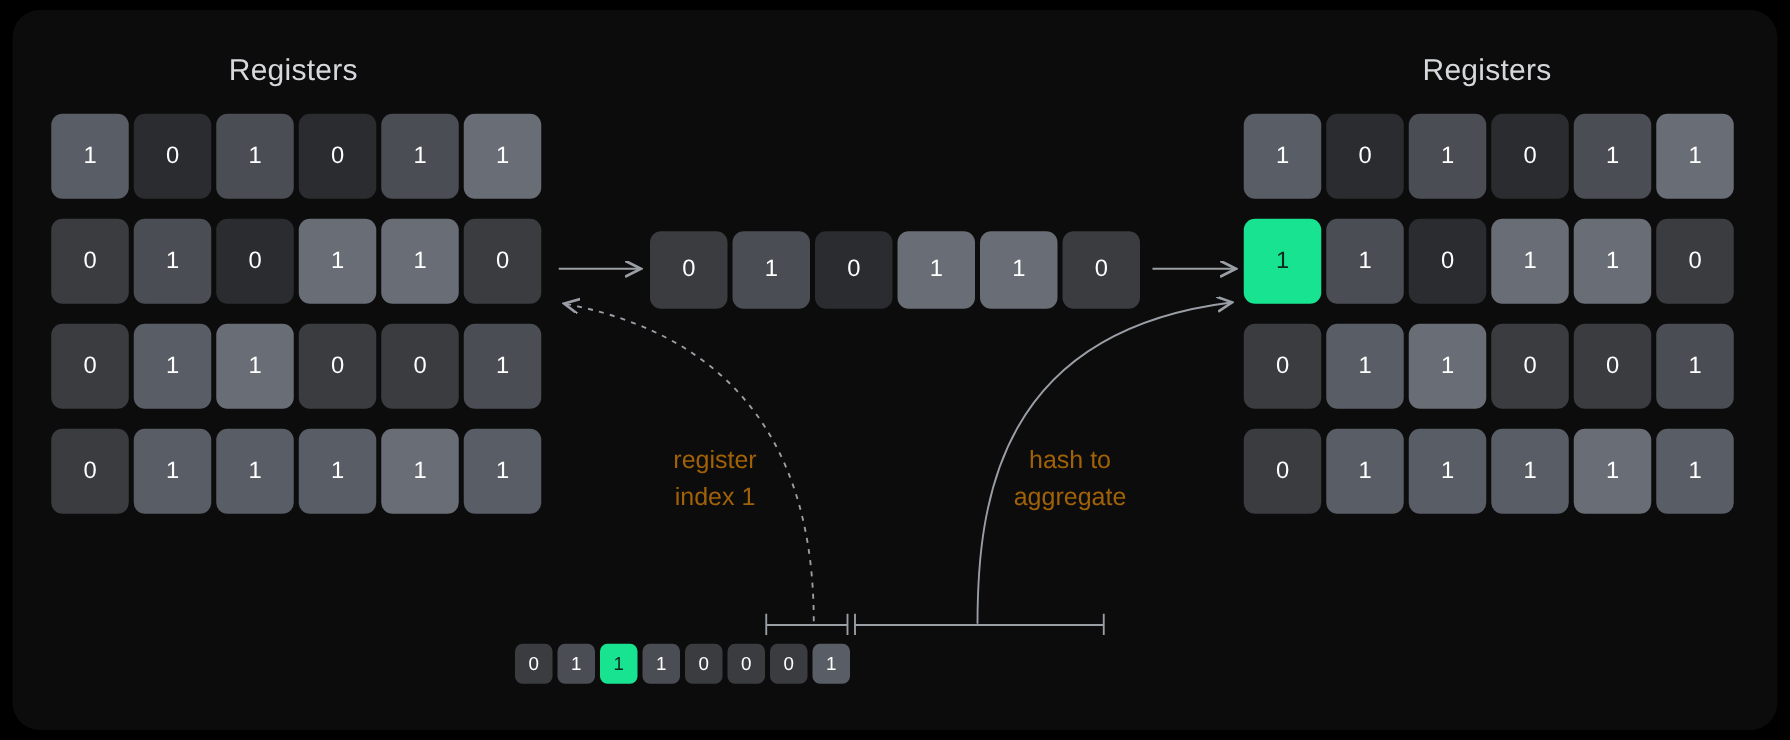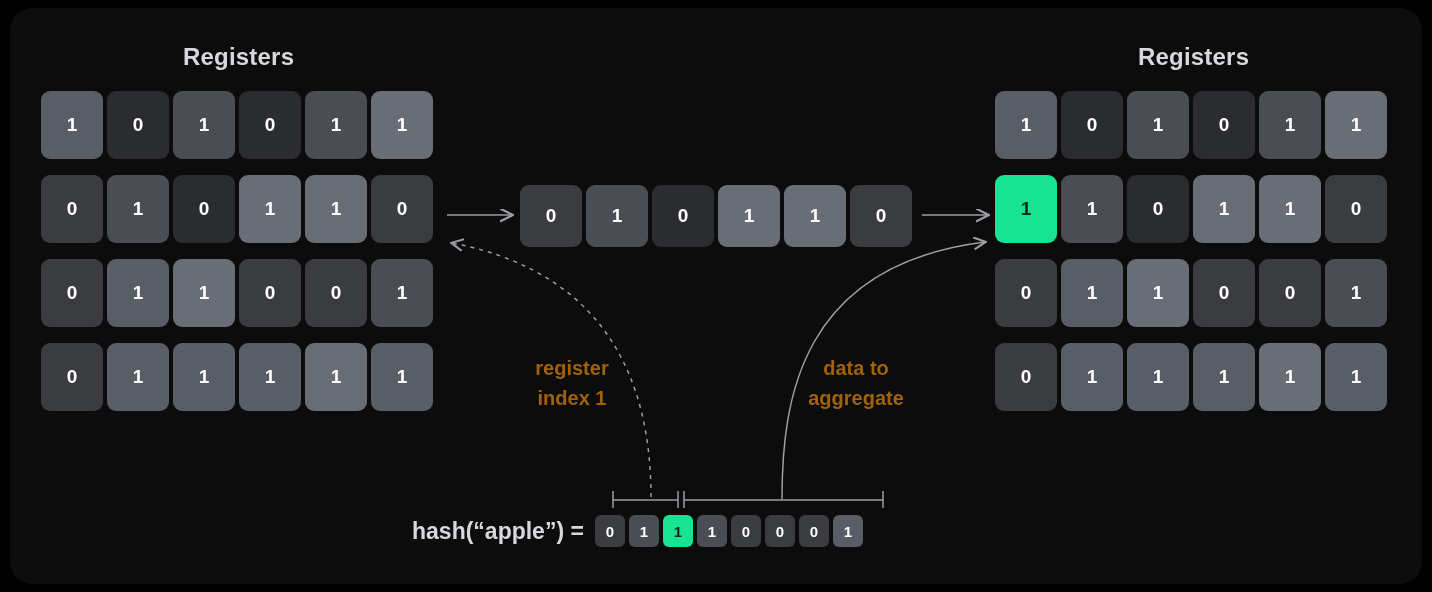--- a/index.html
+++ b/index.html
@@ -9,21 +9,20 @@
   }
   body {
     font-family: "Liberation Sans", sans-serif;
     -webkit-font-smoothing: antialiased;
   }
   #stage {
     position: relative;
     width: 1432px;
     height: 592px;
     overflow: hidden;
-    font-weight: bold;
   }
   .panel {
     position: absolute;
     left: 10px;
     top: 8px;
     width: 1412px;
     height: 576px;
     background: #0c0c0d;
     border-radius: 22px;
   }
@@ -302,25 +301,24 @@
       <div class="cellwrap">
         <div class="cell s4">1</div>
       </div>
       <div class="cellwrap">
         <div class="cell s1">0</div>
       </div>
     </div>
 
   <div class="callout" id="callout-index">register
 index 1</div>
-  <div class="callout" id="callout-data">data to
+  <div class="callout" id="callout-data">hash to
 aggregate</div>
 
   <div id="hash-row">
-    <div id="hash-label">hash(“apple”) =</div>
     <div id="hash-bits">
         <div class="bit s1">0</div>
         <div class="bit s2">1</div>
         <div class="bit hl">1</div>
         <div class="bit s2">1</div>
         <div class="bit s1">0</div>
         <div class="bit s1">0</div>
         <div class="bit s1">0</div>
         <div class="bit s3">1</div>
       </div>

